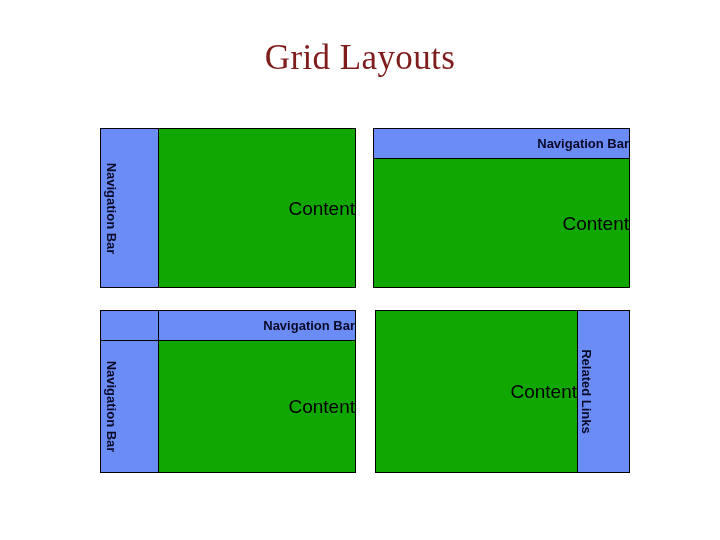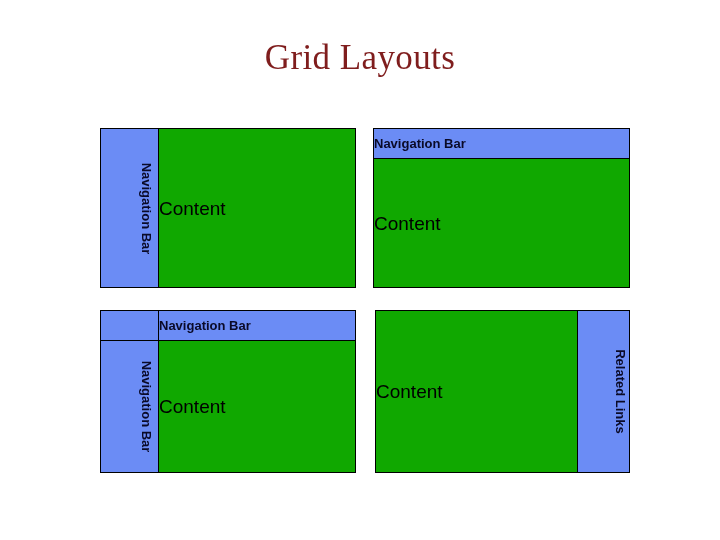--- a/index.html
+++ b/index.html
@@ -38,21 +38,21 @@
     box-sizing: border-box;
     background: #ffffff;
   }
 
   .cell {
     position: absolute;
     box-sizing: border-box;
     border: 1px solid #000000;
     display: flex;
     align-items: center;
-    justify-content: flex-start;
+    justify-content: flex-end;
     overflow: hidden;
   }
   .cell.nav   { background: #6B8CF5; }
   .cell.links { background: #6B8CF5; }
   .cell.content { background: #10A800; }
 
   .lbl {
     font-family: "Liberation Sans", sans-serif;
     font-size: 13px;
     font-weight: bold;

